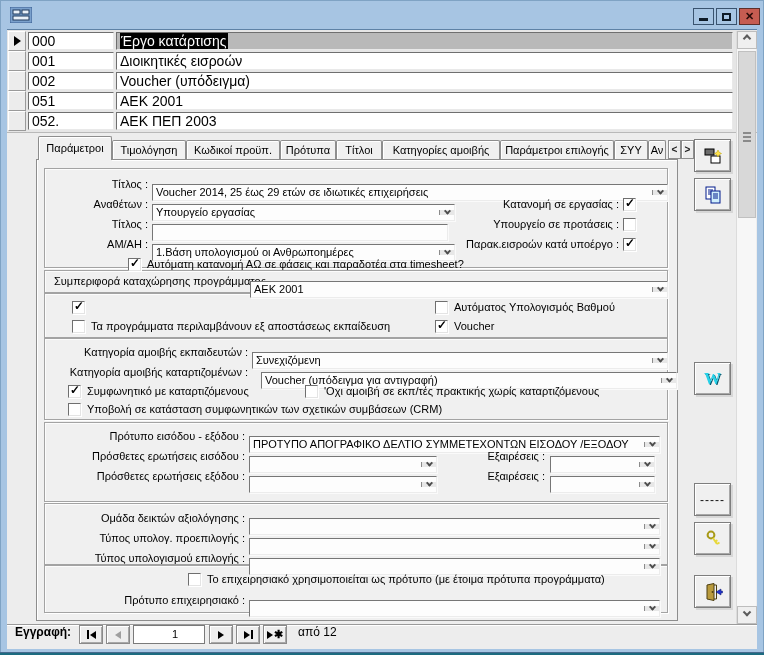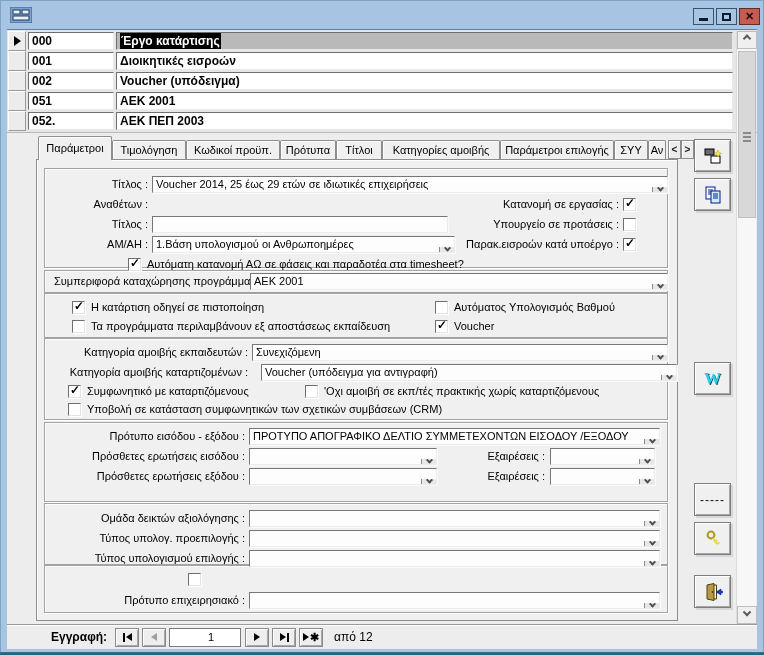--- a/index.html
+++ b/index.html
@@ -16,55 +16,55 @@
   .g-min{width:9px;height:3px;background:#0e1b28;margin-top:6px;}
   .g-max{width:9px;height:8px;border:2px solid #0e1b28;background:transparent;}
   .g-x{font-size:11px;font-weight:bold;color:#2a0b08;line-height:1;}
   
   .client{position:absolute;left:7px;top:29px;width:750px;height:619px;background:#ededed;border-top:1px solid #5e82a6;}
   
   .listarea{position:absolute;left:0;top:0;width:750px;height:103px;background:#e6e6e6;border-bottom:1px solid #b9b9b9;}
   .lrow{position:absolute;left:0;width:750px;height:20px;}
   .selcell{position:absolute;left:1px;top:0;width:18px;height:20px;background:#ececec;border:1px solid;border-color:#ffffff #9a9a9a #9a9a9a #ffffff;display:flex;align-items:center;justify-content:center;}
   .selarrow{width:0;height:0;border-top:5px solid transparent;border-bottom:5px solid transparent;border-left:7px solid #000;}
-  .gridfld{position:absolute;top:1px;height:18px;background:#fff;border:1px solid;border-color:#6f6f6f #e9e9e9 #e9e9e9 #6f6f6f;font-size:12px;line-height:16px;padding:0 3px;color:#000;overflow:hidden;white-space:nowrap;font-weight:bold;}
+  .gridfld{position:absolute;top:1px;height:18px;background:#fff;border:1px solid;border-color:#6f6f6f #e9e9e9 #e9e9e9 #6f6f6f;font-size:14px;line-height:16px;padding:0 3px;color:#000;overflow:hidden;white-space:nowrap;}
   .gridfld.code{left:21px;width:86px;}
   .gridfld.name{left:109px;width:617px;}
   .gridfld.selbg{background:#b9b9b9;}
   .gridfld.selbg .hl{background:#000;color:#fff;padding:12px 1px;}
   
   .tab{position:absolute;height:20px;top:110px;background:#f0f0f0;border:1px solid #8d8d8d;border-bottom:none;border-radius:2px 2px 0 0;font-size:11px;text-align:center;line-height:19px;color:#000;overflow:hidden;white-space:nowrap;box-shadow:inset 1px 1px 0 #fff;}
   .tab.active{top:106px;height:24px;line-height:23px;z-index:3;box-shadow:inset 1px 1px 0 #fff, 0 2px 0 #f0f0f0;}
   .spinbtn{position:absolute;top:110px;width:13px;height:19px;background:#ececec;border:1px solid #8d8d8d;font-size:10px;font-weight:bold;text-align:center;line-height:17px;color:#222;box-shadow:inset 1px 1px 0 #fff;}
   .tabpage{position:absolute;left:29px;top:129px;width:642px;height:462px;background:#f0f0f0;border:1px solid #8d8d8d;box-shadow:inset 1px 1px 0 #fff;z-index:1;}
   
   .sec{position:absolute;border:1px solid #a3a3a3;box-shadow:1px 1px 0 #fff, inset 1px 1px 0 #fcfcfc;z-index:2;}
   
   .lbl{position:absolute;font-size:11px;line-height:17px;color:#000;white-space:nowrap;z-index:4;}
   .lbl.r{text-align:right;}
-  .fld{position:absolute;height:17px;background:#fdfdfd;border:1px solid;border-color:#767676 #ececec #ececec #767676;box-shadow:1px 1px 0 #fafafa;z-index:4;display:flex;align-items:flex-end;}
+  .fld{position:absolute;height:17px;background:#fdfdfd;border:1px solid;border-color:#767676 #ececec #ececec #767676;box-shadow:1px 1px 0 #fafafa;z-index:4;display:flex;align-items:center;margin-top:8px;}
   .fld .val{flex:1;font-size:11px;line-height:15px;padding:0 3px;color:#000;overflow:hidden;white-space:nowrap;}
   .dd{width:15px;margin:0;background:#e7e7e7;border-left:1px solid #8b8b8b;display:flex;align-items:center;justify-content:center;}
   .chev{width:5px;height:5px;border-right:2px solid #4d4d4d;border-bottom:2px solid #4d4d4d;transform:rotate(45deg) translate(-1px,-1px);}
   .cb{position:absolute;width:13px;height:13px;background:#fff;border:1px solid;border-color:#6f6f6f #e4e4e4 #e4e4e4 #6f6f6f;box-shadow:1px 1px 0 #fff;z-index:4;}
   .cb.on::after{content:"✓";position:absolute;left:1px;top:-3px;font-size:12px;font-weight:bold;color:#000;}
   
   .sidebtn{position:absolute;left:687px;width:37px;height:33px;background:#f0f0f0;border:1px solid #7e7e7e;box-shadow:inset 1px 1px 0 #fff, inset -1px -1px 0 #a7a7a7, 2px 2px 0 #d7d7d7;display:flex;align-items:center;justify-content:center;z-index:5;}
   .wglyph{font-family:"Liberation Serif",serif;font-size:17px;font-weight:bold;color:#27d1e8;text-shadow:1px 1px 0 #045a70;line-height:1;}
   .dashglyph{font-size:12px;letter-spacing:1px;color:#111;line-height:1;}
   
   .sb{position:absolute;left:729px;top:1px;width:20px;height:593px;background:#f7f7f7;border-left:1px solid #dcdcdc;z-index:6;}
   .sb-btn{position:absolute;left:0;width:20px;height:18px;background:#efefef;border:1px solid #bdbdbd;display:flex;align-items:center;justify-content:center;}
   .sb-up{top:0;} .sb-down{bottom:0;}
   .chev-up{width:6px;height:6px;border-left:2px solid #5c5c5c;border-top:2px solid #5c5c5c;transform:rotate(45deg) translate(-1px,-1px);}
   .chev-dn{width:6px;height:6px;border-right:2px solid #5c5c5c;border-bottom:2px solid #5c5c5c;transform:rotate(45deg) translate(-2px,-2px);}
   .sb-thumb{position:absolute;left:1px;top:20px;width:18px;height:167px;background:#d8d8d8;border:1px solid #c0c0c0;}
   .grip{position:absolute;left:4px;top:80px;width:8px;height:2px;background:#8a8a8a;box-shadow:0 4px 0 #8a8a8a,0 8px 0 #8a8a8a;}
   
-  .navbar{position:absolute;left:0;top:594px;width:750px;height:25px;background:#ededed;border-top:1px solid #9a9a9a;box-shadow:inset 0 1px 0 #fff;display:flex;align-items:center;z-index:7;font-size:12px;padding-left:36px;}
+  .navbar{position:absolute;left:0;top:594px;width:750px;height:25px;background:#ededed;border-top:1px solid #9a9a9a;box-shadow:inset 0 1px 0 #fff;display:flex;z-index:7;font-size:12px;}
   .navlabel{font-weight:bold;color:#000;margin-left:8px;margin-right:8px;}
   .navbtn{width:24px;height:19px;background:#eeeeee;border:1px solid #8a8a8a;box-shadow:inset 1px 1px 0 #fff,inset -1px -1px 0 #a8a8a8;display:flex;align-items:center;justify-content:center;gap:1px;margin-right:3px;}
   .tri-l{width:0;height:0;border-top:4px solid transparent;border-bottom:4px solid transparent;border-right:6px solid #000;}
   .tri-r{width:0;height:0;border-top:4px solid transparent;border-bottom:4px solid transparent;border-left:6px solid #000;}
   .vbar{width:2px;height:9px;background:#000;}
   .navbtn.disabled .tri-l{border-right-color:#9f9f9f;}
   .ast{font-size:11px;line-height:9px;color:#000;font-weight:bold;}
   .navbox{width:72px;height:19px;background:#fff;border:1px solid #7a7a7a;font-size:11px;line-height:17px;text-align:right;padding-right:26px;margin-right:4px;color:#000;}
   .navcount{color:#000;margin-left:8px;}
 </style>
@@ -150,20 +150,26 @@
 
     <span class="lbl r" style="left:41px;top:146px;width:100px">Τίτλος :</span>
     <div class="fld" style="left:145px;top:146px;width:516px">
       <span class="val">Voucher 2014, 25 έως 29 ετών σε ιδιωτικές επιχειρήσεις</span>
       <span class="dd">
           <i class="chev"></i>
         </span>
     </div>
 
     <span class="lbl r" style="left:41px;top:166px;width:100px">Αναθέτων :</span>
+    <div class="fld" style="left:145px;top:166px;width:303px">
+      <span class="val">Υπουργείο εργασίας</span>
+      <span class="dd">
+          <i class="chev"></i>
+        </span>
+    </div>
     <span class="lbl r" style="left:440px;top:166px;width:172px">Κατανομή σε εργασίας :</span>
     <span class="cb on" style="left:616px;top:168px"></span>
 
     <span class="lbl r" style="left:41px;top:186px;width:100px">Τίτλος :</span>
     <div class="fld" style="left:145px;top:186px;width:296px">
       <span class="val"></span>
     </div>
     <span class="lbl r" style="left:440px;top:186px;width:172px">Υπουργείο σε προτάσεις :</span>
     <span class="cb" style="left:616px;top:188px"></span>
 
@@ -182,21 +188,20 @@
 
     <span class="lbl" style="left:47px;top:243px">Συμπεριφορά καταχώρησης προγράμματος</span>
     <div class="fld" style="left:243px;top:243px;width:418px">
       <span class="val">ΑΕΚ 2001</span>
       <span class="dd">
           <i class="chev"></i>
         </span>
     </div>
 
     <span class="cb on" style="left:65px;top:271px"></span>
-    <span class="lbl" style="left:84px;top:269px">Η κατάρτιση οδηγεί σε πιστοποίηση</span>
     <span class="cb" style="left:428px;top:271px"></span>
     <span class="lbl" style="left:447px;top:269px">Αυτόματος Υπολογισμός Βαθμού</span>
     <span class="cb" style="left:65px;top:290px"></span>
     <span class="lbl" style="left:84px;top:288px">Τα προγράμματα περιλαμβάνουν εξ αποστάσεως εκπαίδευση</span>
     <span class="cb on" style="left:428px;top:290px"></span>
     <span class="lbl" style="left:447px;top:288px">Voucher</span>
 
     <span class="lbl r" style="left:41px;top:314px;width:200px">Κατηγορία αμοιβής εκπαιδευτών :</span>
     <div class="fld" style="left:245px;top:314px;width:416px">
       <span class="val">Συνεχιζόμενη</span>
@@ -270,20 +275,21 @@
     </div>
     <span class="lbl r" style="left:41px;top:520px;width:197px">Τύπος υπολογισμού επιλογής :</span>
     <div class="fld" style="left:242px;top:520px;width:411px">
       <span class="val"></span>
       <span class="dd">
           <i class="chev"></i>
         </span>
     </div>
 
     <span class="cb" style="left:181px;top:543px"></span>
+    <span class="lbl" style="left:200px;top:541px">Το επιχειρησιακό χρησιμοποιείται ως πρότυπο (με έτοιμα πρότυπα προγράμματα)</span>
     <span class="lbl r" style="left:41px;top:562px;width:197px">Πρότυπο επιχειρησιακό :</span>
     <div class="fld" style="left:242px;top:562px;width:411px">
       <span class="val"></span>
       <span class="dd">
           <i class="chev"></i>
         </span>
     </div>
 
     <div class="sidebtn" style="top:109px">
       <svg width="20" height="20" viewBox="0 0 20 20">

